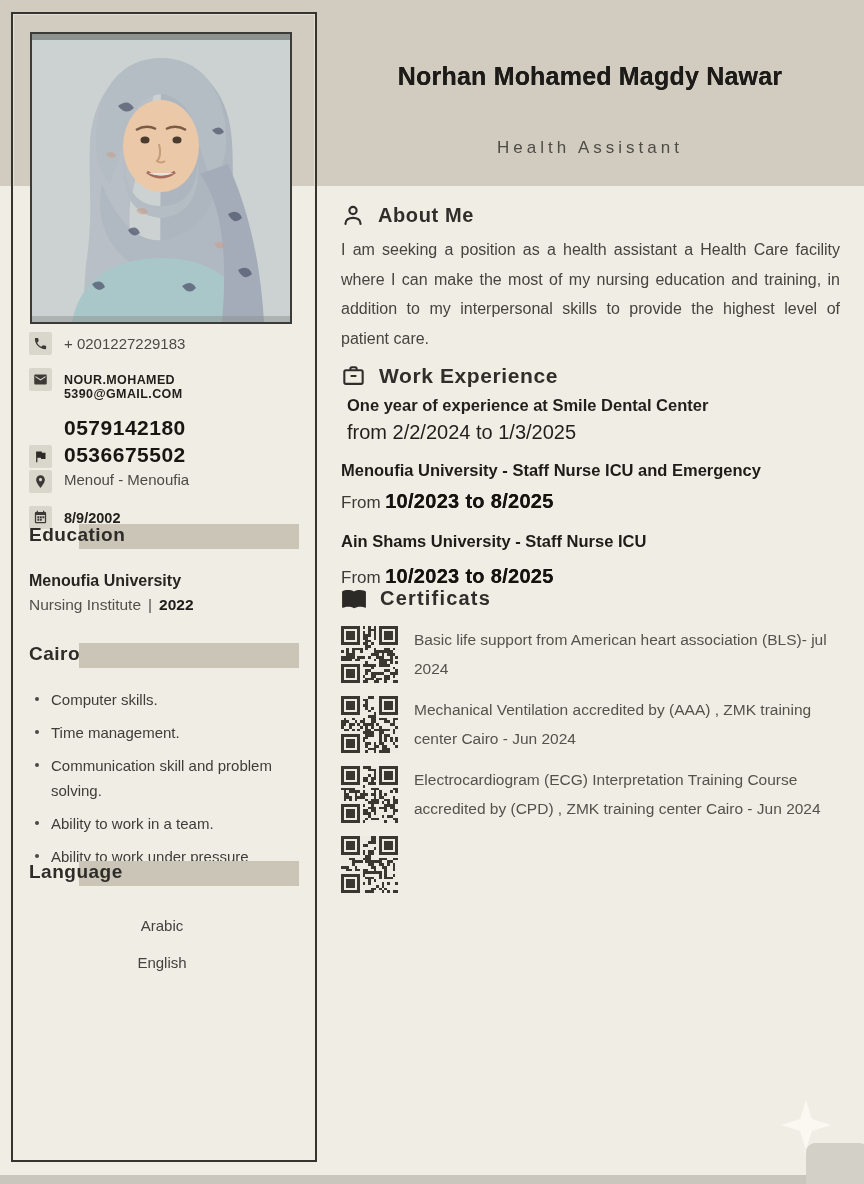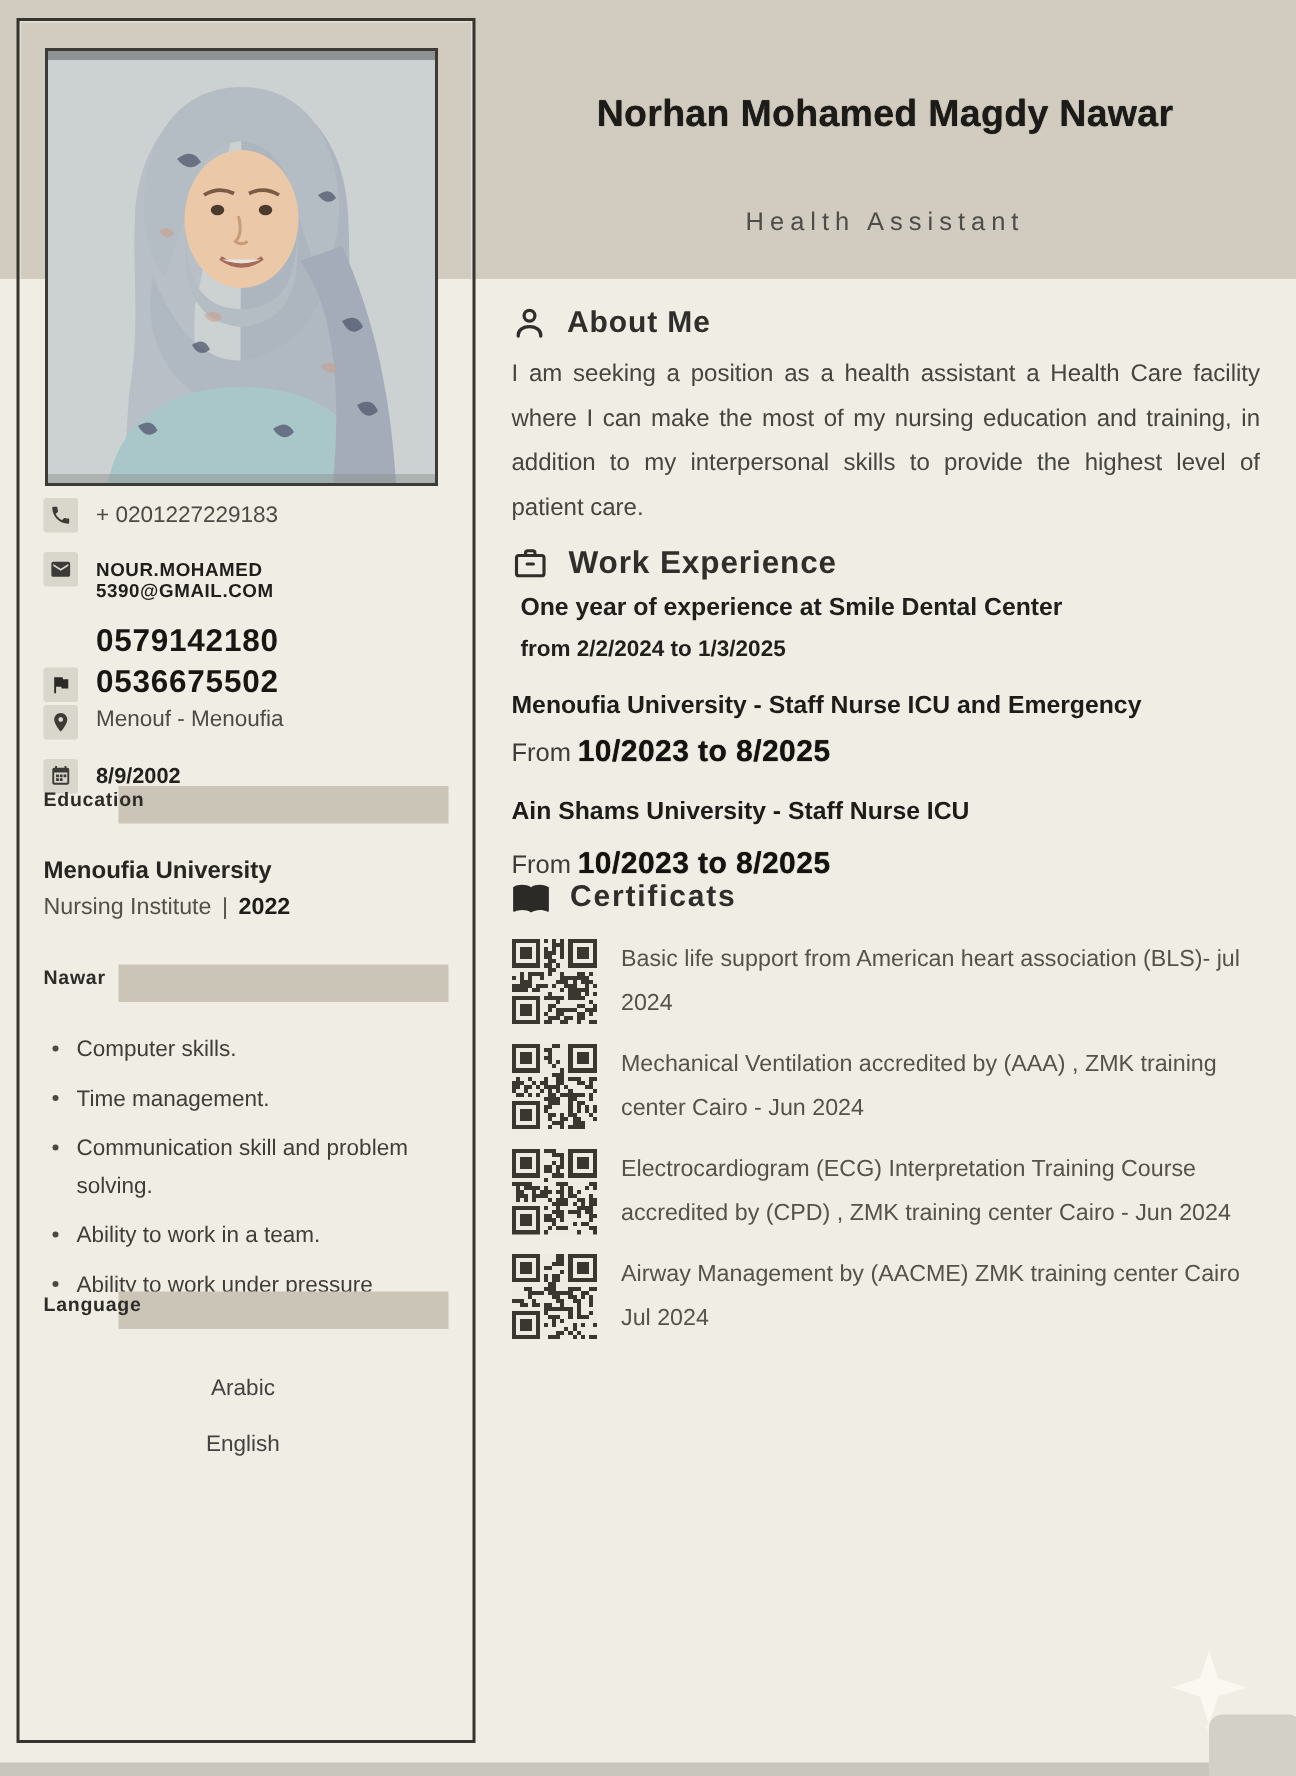--- a/index.html
+++ b/index.html
@@ -19,21 +19,21 @@
   .chip svg{display:block;}
   .c-text{color:#4c4a45; font-size:15px; padding-top:3px;}
   .c-email{font-size:12.5px; font-weight:bold; color:#1f1e1b; letter-spacing:.4px; padding-top:5px;}
   .c-numbers{font-size:21px; font-weight:bold; color:#171613; line-height:27px; letter-spacing:.5px;}
   .c-date{font-size:14.5px; font-weight:bold; color:#22211e; padding-top:4px;}
   .mb-tight{margin-bottom:2px;align-items:flex-end;}
 
   .side-section{position:absolute; left:29px; width:262px;}
   .side-heading{position:relative; height:28px;}
   .side-heading .bar{position:absolute; left:50px; right:-8px; top:0px; height:25px; background:#cbc5b8;}
-  .side-heading .txt{position:relative; z-index:1; font-size:13px; font-weight:bold; color:#2d2c28; letter-spacing:.5px;}
+  .side-heading .txt{position:relative; z-index:1; font-size:19px; font-weight:bold; color:#2d2c28; letter-spacing:.5px;}
 
   .edu-school{font-size:16px; font-weight:bold; color:#262521; margin-top:20px;}
   .edu-line{font-size:15.5px; color:#53504a; margin-top:6px;}
   .edu-line .sep{margin:0 7px; color:#53504a;}
   .edu-line .yr{font-weight:bold; color:#1d1c19;}
 
   ul.skills{list-style:none; margin:16px 0 0 0; padding:0;}
   ul.skills li{position:relative; padding-left:22px; font-size:15px; color:#3e3d38; line-height:25px; margin-bottom:8px;}
   ul.skills li::before{content:""; position:absolute; left:6px; top:10px; width:4px; height:4px; border-radius:50%; background:#4a4944;}
 
@@ -43,21 +43,21 @@
   .name{position:absolute; left:340px; top:62px; width:500px; text-align:center; font-size:25px; font-weight:bold; color:#1c1b18; letter-spacing:.2px; text-shadow:0 0 .6px #1c1b18;}
   .role{position:absolute; left:340px; top:138px; width:500px; text-align:center; font-size:17px; color:#4e4c46; letter-spacing:4px;}
 
   .rsec{position:absolute; left:341px; width:499px;}
   .rsec-head{display:flex; align-items:center; margin-bottom:8px;}
   .rsec-head .ric{margin-right:13px; display:flex;}
   .rsec-head .rtl{font-size:20px; font-weight:bold; color:#2f2e2a; letter-spacing:.6px;}
   .about-text{font-size:16px; line-height:29.5px; color:#45443f; text-align:justify;}
 
   .we-line1{font-size:16.5px; font-weight:bold; color:#201f1c; margin:4px 0 0 6px; line-height:27px;}
-  .we-line2{font-size:15px; font-weight:bold; color:#201f1c; margin:0 0 0 6px; line-height:27px;}
+  .we-line2{font-size:20px; font-weight:normal; color:#201f1c; margin:0 0 0 6px; line-height:27px;}
   .we-org{font-size:16.5px; font-weight:bold; color:#1d1c19; margin-top:11px; line-height:26px;}
   .we-dates{margin-top:7px;}
   .we-dates .from{font-size:17px; color:#3c3b37;}
   .we-dates .dates{font-size:20px; font-weight:700; color:#141310; letter-spacing:.3px; text-shadow:0 0 .6px #141310;}
 
   .cert-row{display:flex; align-items:flex-start; margin-bottom:13px;}
   .qr{width:57px; height:57px; flex:0 0 57px; margin-right:16px;}
   .cert-text{font-size:15.5px; color:#56524b; line-height:28.5px; padding-top:0px;}
 
   .sparkle{position:absolute; left:779px; top:1098px;}
@@ -176,21 +176,21 @@
     </div>
     <div class="edu-school">Menoufia University</div>
     <div class="edu-line">
       <span>Nursing Institute</span><span class="sep">|</span><span class="yr">2022</span>
     </div>
   </div>
 
   <div class="side-section" style="top:643px">
     <div class="side-heading">
       <span class="bar"></span>
-      <span class="txt">Nawar</span>
+      <span class="txt">Cairo</span>
     </div>
     <ul class="skills">
       <li><span>Computer skills.</span></li>
       <li><span>Time management.</span></li>
       <li><span>Communication skill and problem solving.</span></li>
       <li><span>Ability to work in a team.</span></li>
       <li><span>Ability to work under pressure</span></li>
     </ul>
   </div>
 
@@ -773,16 +773,15 @@
             <rect x="0" y="0" width="7" height="7" fill="#39372f"></rect>
             <rect x="1" y="1" width="5" height="5" fill="#eeebe2"></rect>
             <rect x="2" y="2" width="3" height="3" fill="#39372f"></rect>
             <rect x="14" y="0" width="7" height="7" fill="#39372f"></rect>
             <rect x="15" y="1" width="5" height="5" fill="#eeebe2"></rect>
             <rect x="16" y="2" width="3" height="3" fill="#39372f"></rect>
             <rect x="0" y="14" width="7" height="7" fill="#39372f"></rect>
             <rect x="1" y="15" width="5" height="5" fill="#eeebe2"></rect>
             <rect x="2" y="16" width="3" height="3" fill="#39372f"></rect>
           </svg></span>
-      <span class="cert-text">Airway Management by (AACME) ZMK training center Cairo Jul 2024</span>
     </div>
   </div>
 </div>
 
 </body></html>

